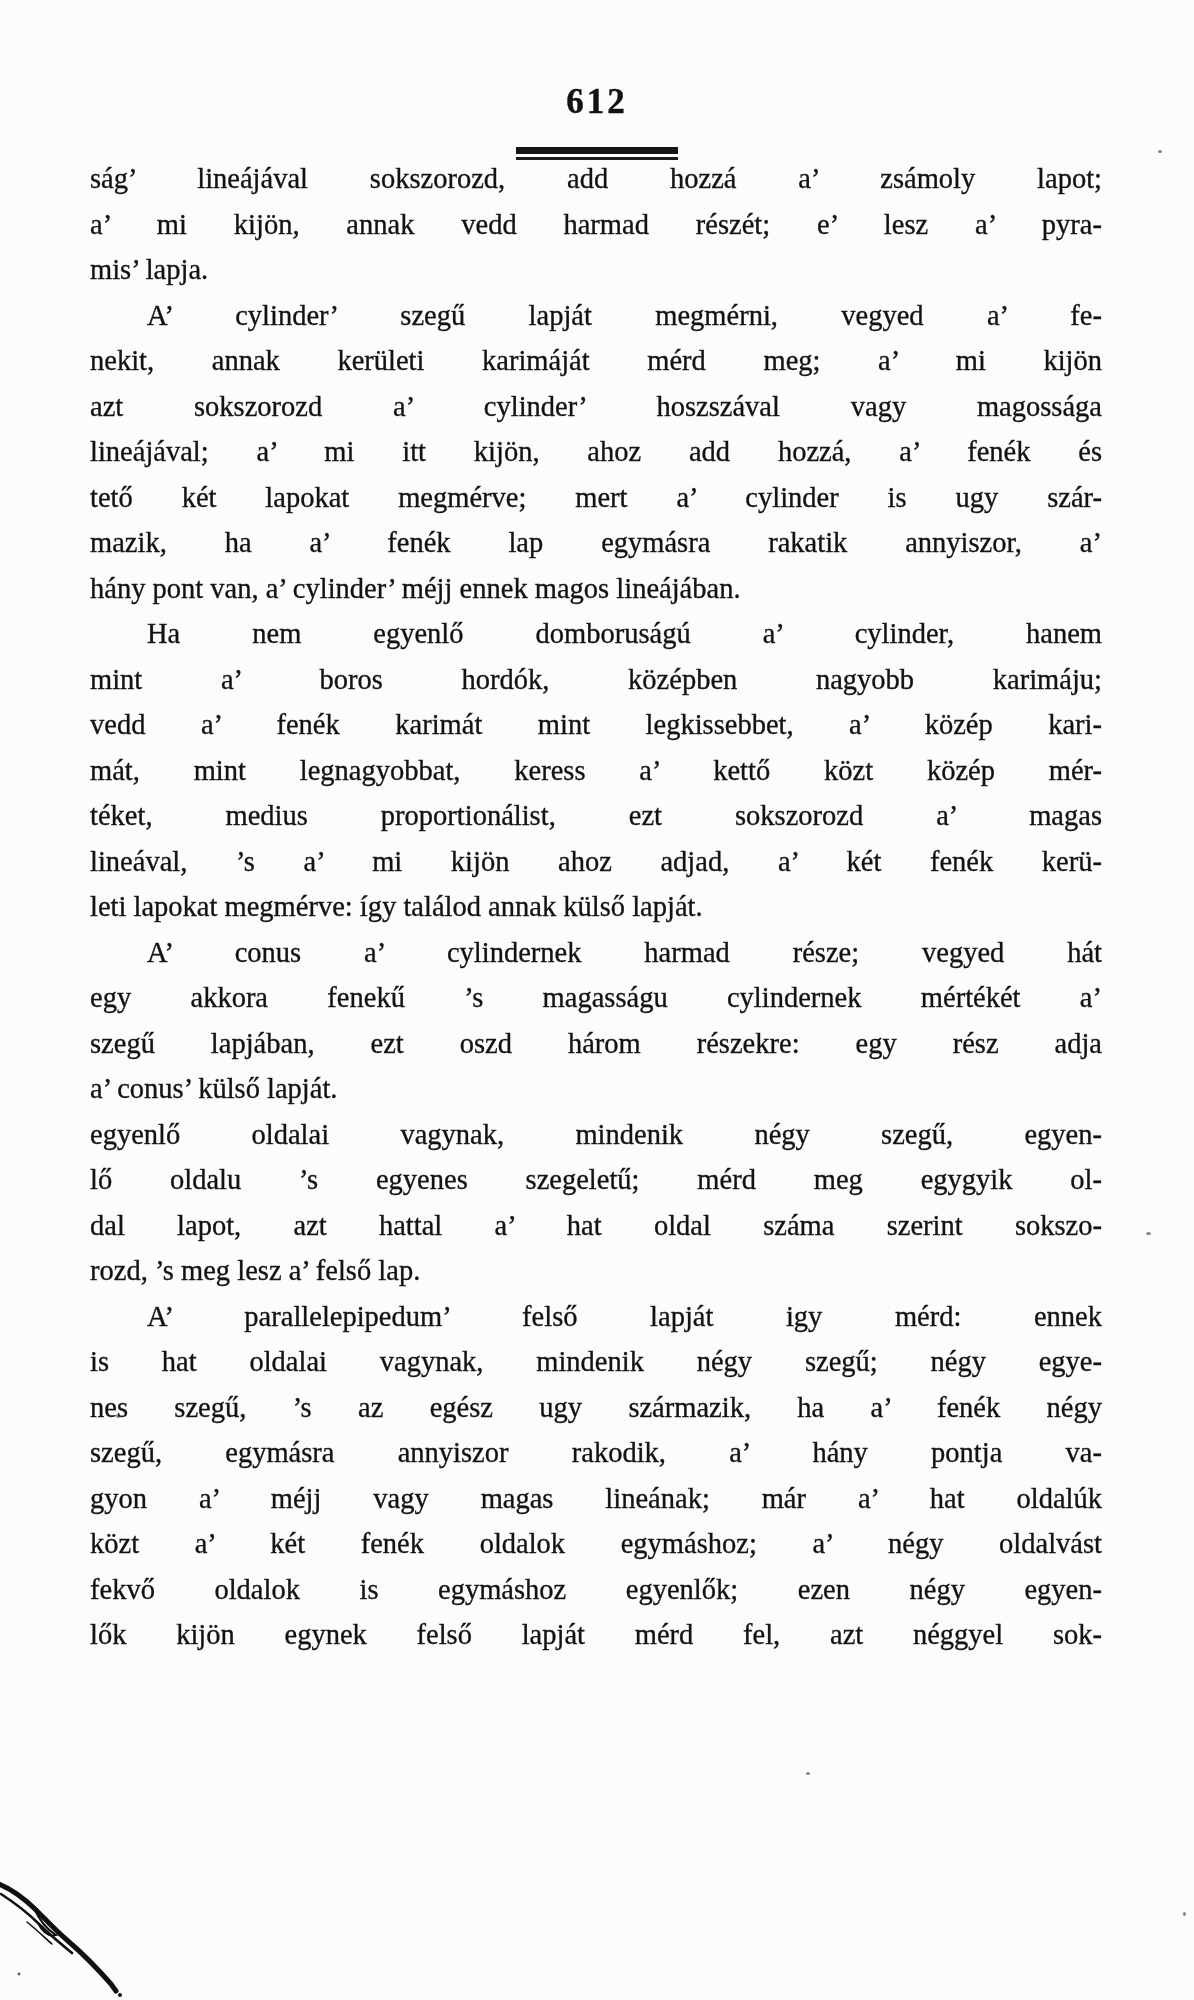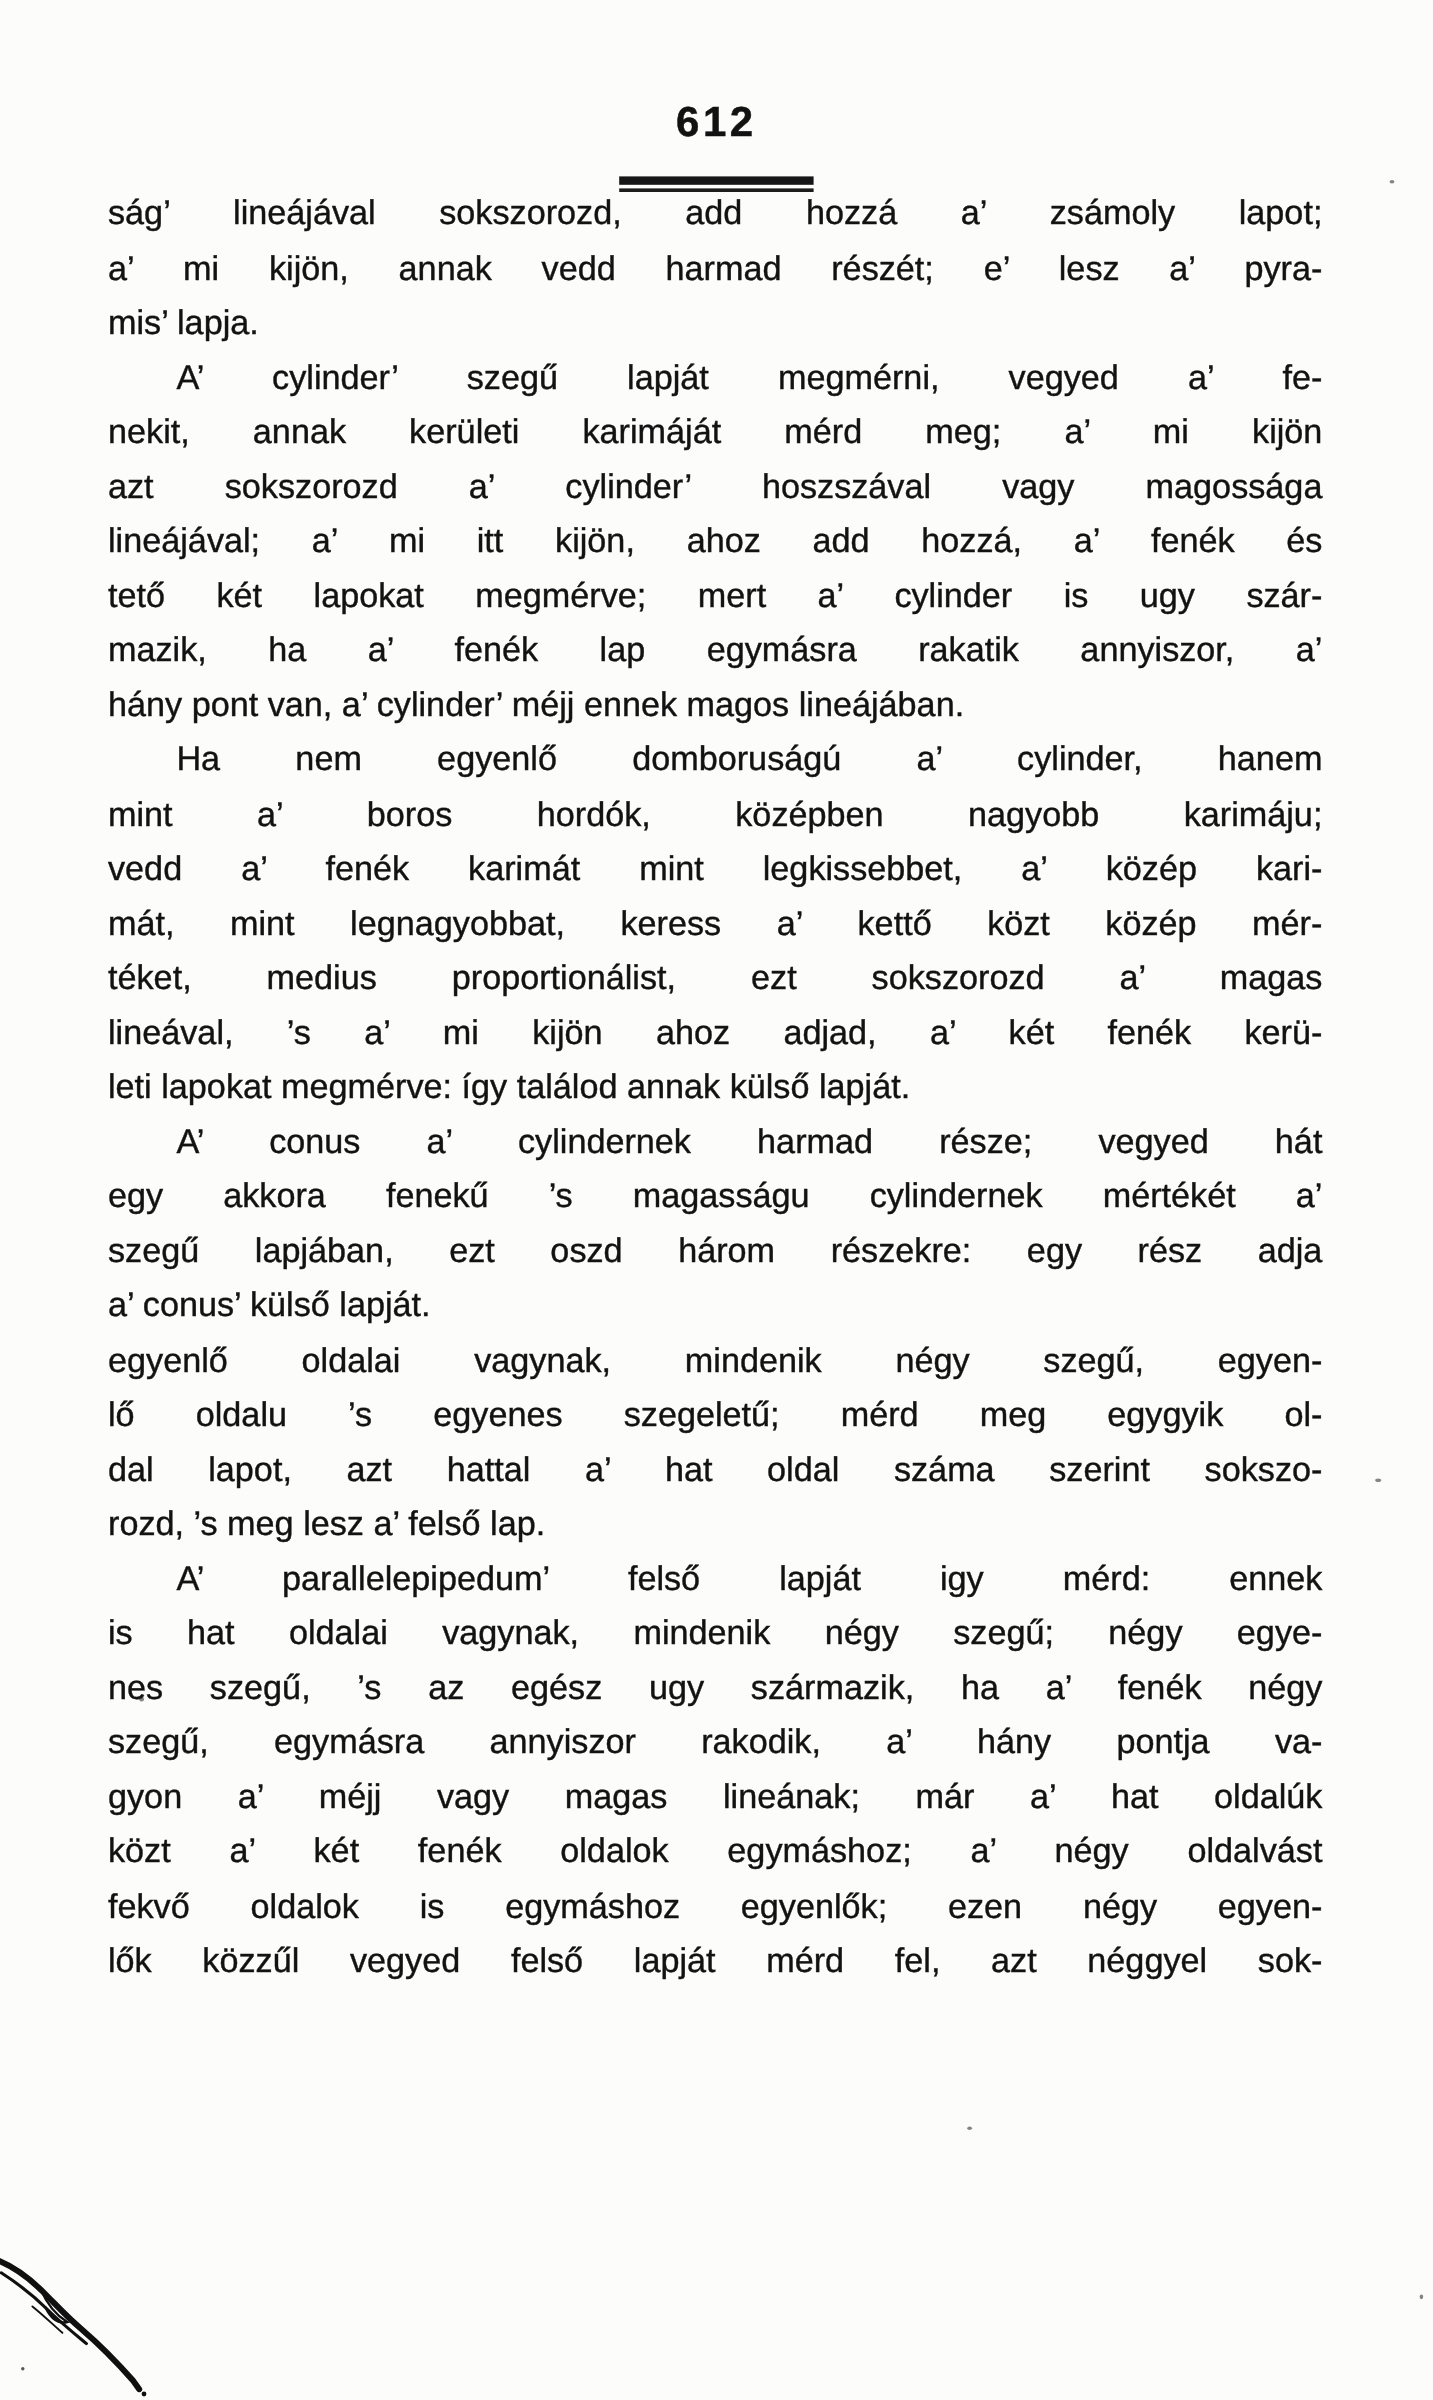--- a/index.html
+++ b/index.html
@@ -4,21 +4,21 @@
 <style>
   html, body { margin: 0; padding: 0; }
   body {
     width: 1194px; height: 2000px;
     background: #fcfcfb;
     overflow: hidden;
     position: relative;
   }
   .page {
     position: absolute; inset: 0;
-    font-family: Liberation Sans, sans-serif;
+    font-family: Liberation Serif, serif;
     color: #121212;
   }
   .pageno {
     position: absolute; top: 82px; left: 0; width: 100%;
     text-align: center;
     font-size: 35px; font-weight: 700; letter-spacing: 3px;
     -webkit-text-stroke: 0.4px #111;
   }
   .rule {
     position: absolute; top: 147px; left: 50%;
@@ -107,21 +107,21 @@
     </div>
 
     <div>
       <div class="line indent">A’ parallelepipedum’ felső lapját igy mérd: ennek</div>
       <div class="line">is hat oldalai vagynak, mindenik négy szegű; négy egye-</div>
       <div class="line">nes szegű, ’s az egész ugy származik, ha a’ fenék négy</div>
       <div class="line">szegű, egymásra annyiszor rakodik, a’ hány pontja va-</div>
       <div class="line">gyon a’ méjj vagy magas lineának; már a’ hat oldalúk</div>
       <div class="line">közt a’ két fenék oldalok egymáshoz; a’ négy oldalvást</div>
       <div class="line">fekvő oldalok is egymáshoz egyenlők; ezen négy egyen-</div>
-      <div class="line">lők közzűl vegyed felső lapját mérd fel, azt néggyel sok-</div>
+      <div class="line">lők kijön egynek felső lapját mérd fel, azt néggyel sok-</div>
     </div>
 
   </div>
 
   <span class="speck" style="left:1158px; top:150px; width:4px; height:3px;"></span>
   <span class="speck" style="left:1146px; top:1232px; width:5px; height:3px;"></span>
   <span class="speck" style="left:116px; top:1414px; width:4px; height:4px;"></span>
   <span class="speck" style="left:1183px; top:1912px; width:3px; height:4px;"></span>
   <span class="speck" style="left:806px; top:1772px; width:4px; height:3px;"></span>
 

